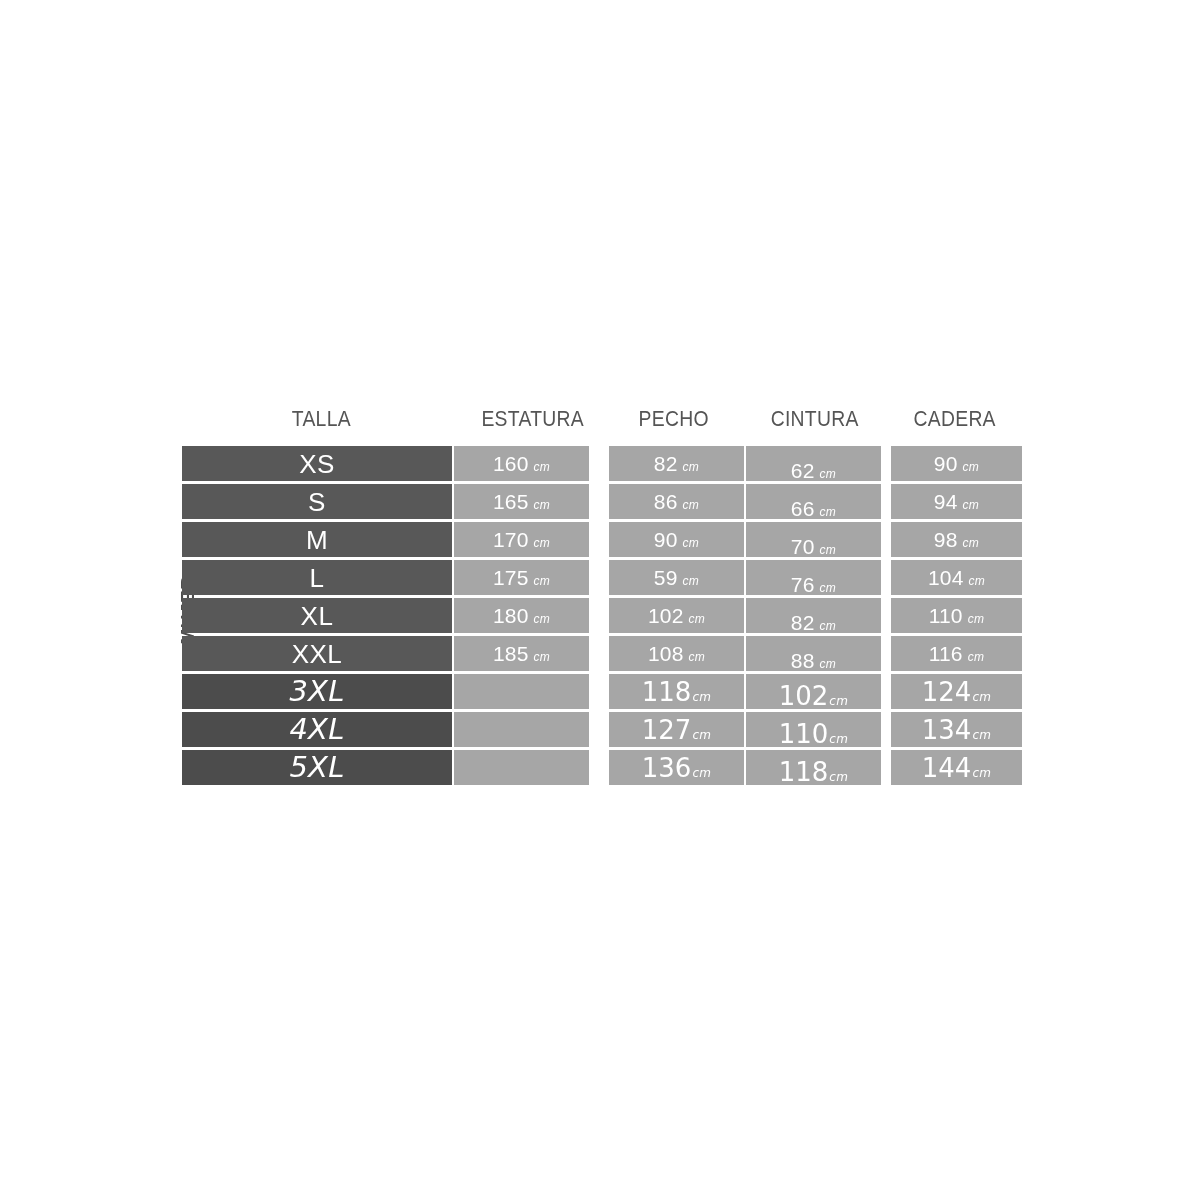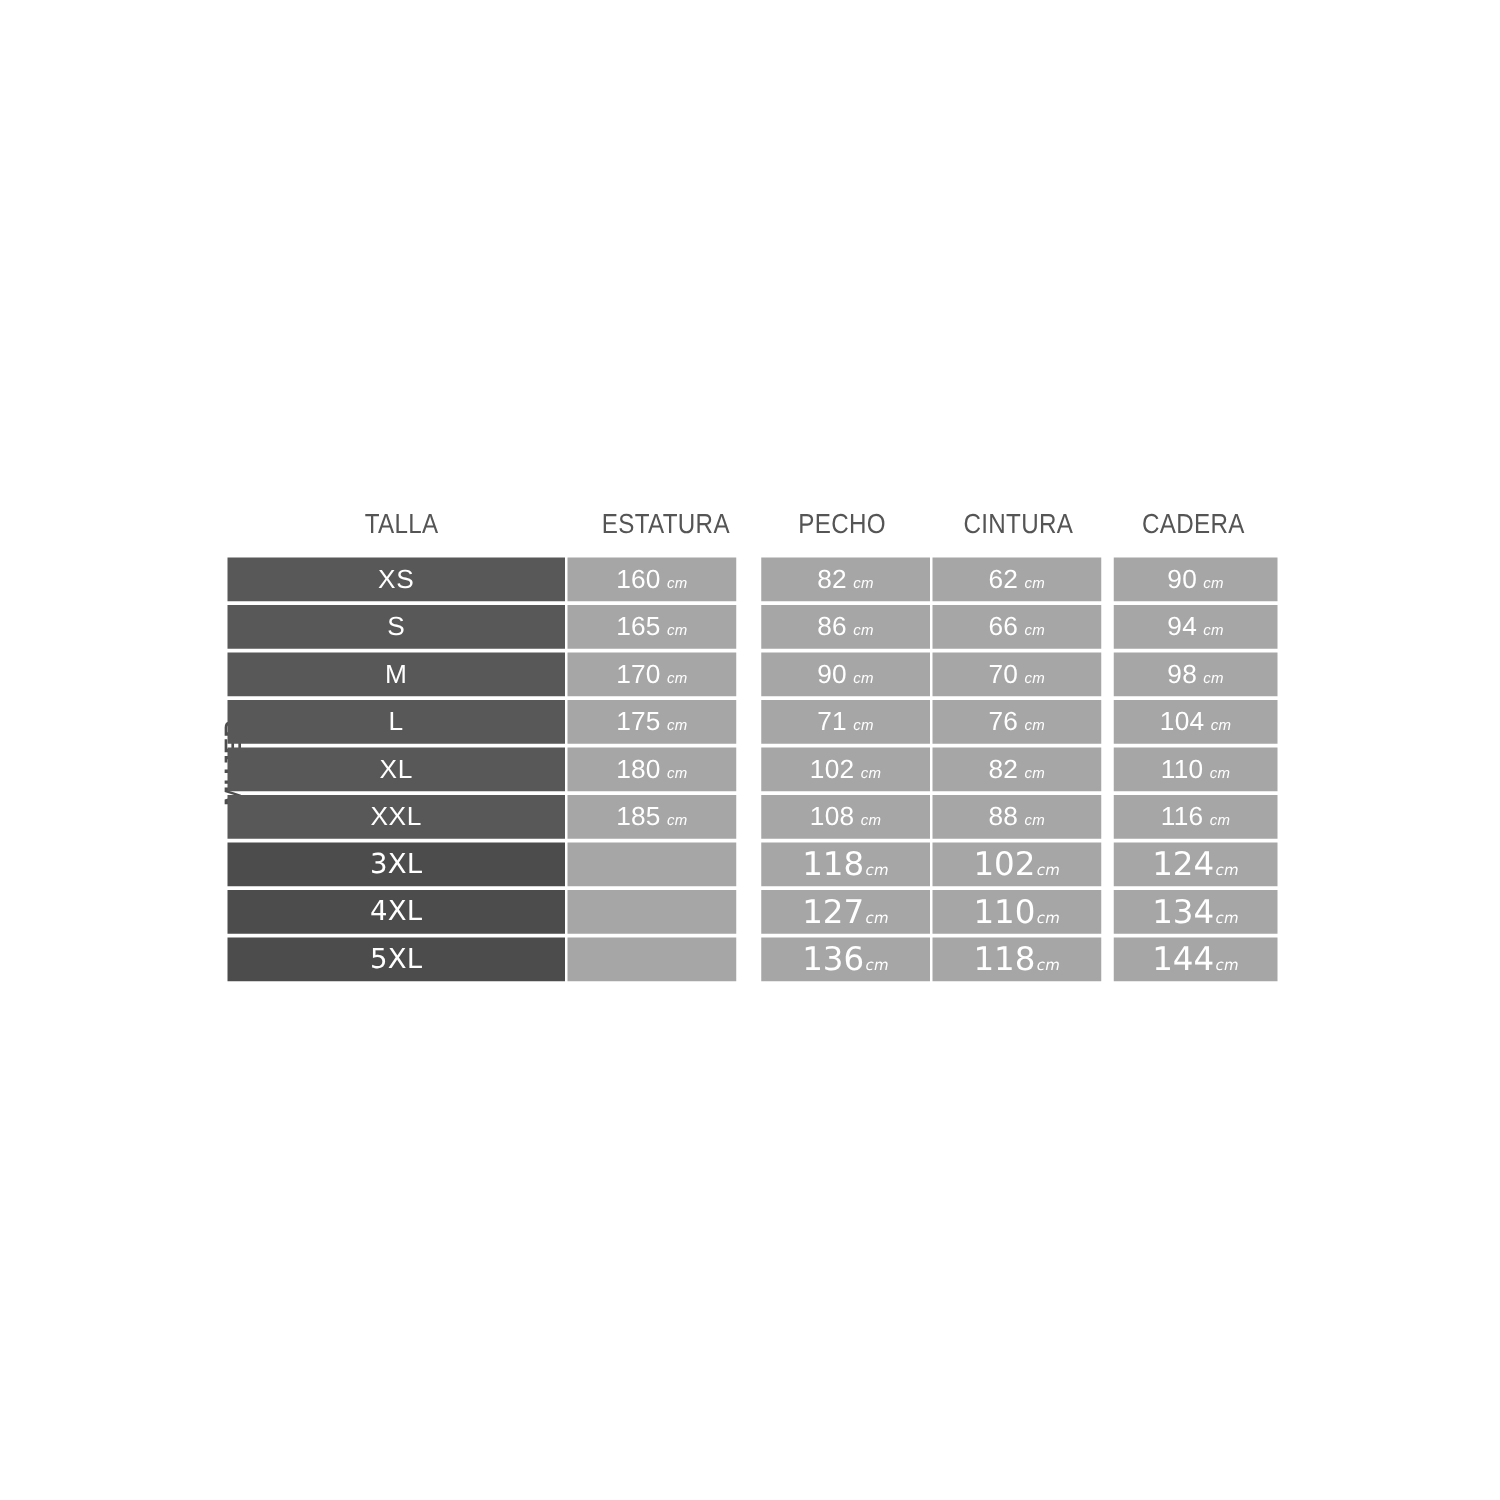--- a/index.html
+++ b/index.html
@@ -77,46 +77,47 @@
     justify-content: center;
     box-sizing: border-box;
     color: #ffffff;
     line-height: 1;
   }
 
   
   .col-talla    { width: 280px; margin-right: 2px; }
   .col-estatura { width: 140px; margin-right: 20px; }
   .col-pecho    { width: 140px; margin-right: 2px; }
-  .col-cintura  { width: 140px; margin-right: 10px; }
+  .col-cintura  { width: 140px; margin-right: 10px; align-items: flex-end; }
   .col-cadera   { width: 136px; }
 
   
   .hc-talla    { width: 280px; margin-right: 2px; }
   .hc-estatura { width: 140px; margin-right: 2px; }
   .hc-pecho    { width: 140px; margin-right: 2px; }
   .hc-cintura  { width: 140px; margin-right: 2px; }
   .hc-cadera   { width: 136px; }
 
   
   .fill-dark   { background: #585858; }
   .fill-darker { background: #4c4c4c; }
   .fill-mid    { background: #a6a6a6; }
 
   
   .size-text {
     font-family: "Liberation Sans", sans-serif;
-    font-size: 21px;
+    font-size: 26px;
     letter-spacing: 0.5px;
   }
   
   .size-text-alt {
     font-family: "DejaVu Sans", sans-serif;
-    font-size: 22px;
+    font-size: 29px;
     letter-spacing: 0.2px;
+    font-style: italic;
   }
 
   
   .val {
     display: inline-flex;
     align-items: baseline;
     white-space: nowrap;
   }
   .val .num {
     font-family: "Liberation Sans", sans-serif;
@@ -250,21 +251,21 @@
           <span class="size-text">L</span>
         </div>
         <div class="cell col-estatura fill-mid">
           <span class="val">
             <span class="num">175</span>
             <span class="unit">cm</span>
           </span>
         </div>
         <div class="cell col-pecho fill-mid">
           <span class="val">
-            <span class="num">71</span>
+            <span class="num">59</span>
             <span class="unit">cm</span>
           </span>
         </div>
         <div class="cell col-cintura fill-mid">
           <span class="val">
             <span class="num">76</span>
             <span class="unit">cm</span>
           </span>
         </div>
         <div class="cell col-cadera fill-mid">

